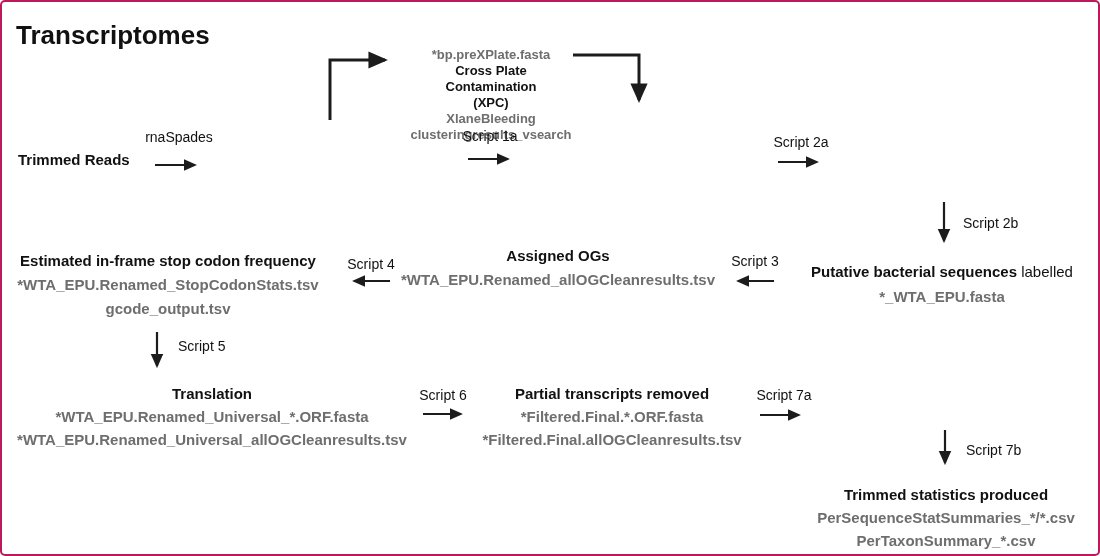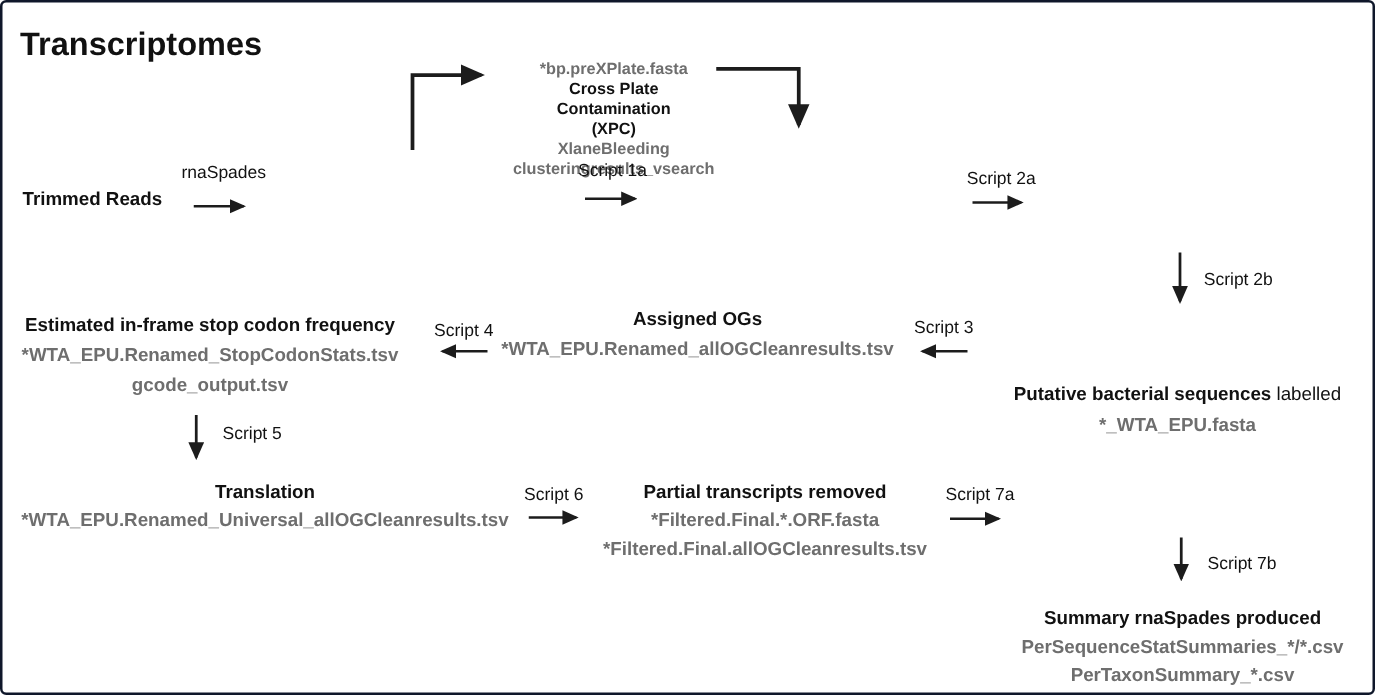--- a/index.html
+++ b/index.html
@@ -5,21 +5,21 @@
   :root{
     --ink:#111111;
     --file:#6e6e6e;
     --arrow:#1c1c1c;
   }
   html,body{margin:0;padding:0;background:#ffffff;}
   #canvas{
     position:relative;
     width:1100px;height:556px;
     background:#ffffff;
-    border:2px solid #0f172a;
+    border:2px solid #be185d;
     border-radius:5px;
     box-sizing:border-box;
     overflow:hidden;
     font-family:"Liberation Sans", sans-serif;
   }
   #arrow-layer{position:absolute;left:0;top:0;width:1100px;height:556px;}
   .page-title{
     position:absolute;
     font-size:26px;font-weight:bold;color:var(--ink);
     white-space:nowrap;
@@ -32,21 +32,21 @@
     font-size:15px;font-weight:bold;
     line-height:23px;
     color:var(--ink);
   }
   .node.left-anchor{transform:none;text-align:left;}
   .node-title{color:var(--ink);}
   .node-title .light{font-weight:normal;}
   .node-file{color:var(--file);}
   .node.xpc{font-size:13px;line-height:16px;margin-top:36px;}
   .node.lh24{line-height:24px;}
-  .node.lh25{line-height:25px;margin-top:44px;}
+  .node.lh25{line-height:25px;}
   .script-label{
     position:absolute;
     font-size:14px;font-weight:normal;color:var(--ink);
     white-space:nowrap;
   }
   .script-label.center{transform:translateX(-50%);}
 </style>
 </head>
 <body>
 
@@ -101,32 +101,33 @@
   </div>
 
   <div class="node lh24" style="left:166px;top:247px">
     <div class="node-title">Estimated in-frame stop codon frequency</div>
     <div class="node-file">*WTA_EPU.Renamed_StopCodonStats.tsv</div>
     <div class="node-file">gcode_output.tsv</div>
   </div>
 
   <div class="node" style="left:210px;top:380px">
     <div class="node-title">Translation</div>
+    <div class="node-file">*WTA_EPU.Renamed_Universal_*.ORF.fasta</div>
     <div class="node-file">*WTA_EPU.Renamed_Universal_allOGCleanresults.tsv</div>
   </div>
 
   <div class="node" style="left:610px;top:380px">
     <div class="node-title">Partial transcripts removed</div>
     <div class="node-file">*Filtered.Final.*.ORF.fasta</div>
     <div class="node-file">*Filtered.Final.allOGCleanresults.tsv</div>
   </div>
 
 
   <div class="node" style="left:944px;top:481px">
-    <div class="node-title">Summary rnaSpades produced</div>
+    <div class="node-title">Trimmed statistics produced</div>
     <div class="node-file">PerSequenceStatSummaries_*/*.csv</div>
     <div class="node-file">PerTaxonSummary_*.csv</div>
   </div>
 
   <div class="script-label center" style="left:177px;top:127px">rnaSpades</div>
   <div class="script-label center" style="left:488px;top:126px">Script 1a</div>
   <div class="script-label center" style="left:799px;top:132px">Script 2a</div>
   <div class="script-label" style="left:961px;top:213px">Script 2b</div>
   <div class="script-label center" style="left:753px;top:251px">Script 3</div>
   <div class="script-label center" style="left:369px;top:254px">Script 4</div>

